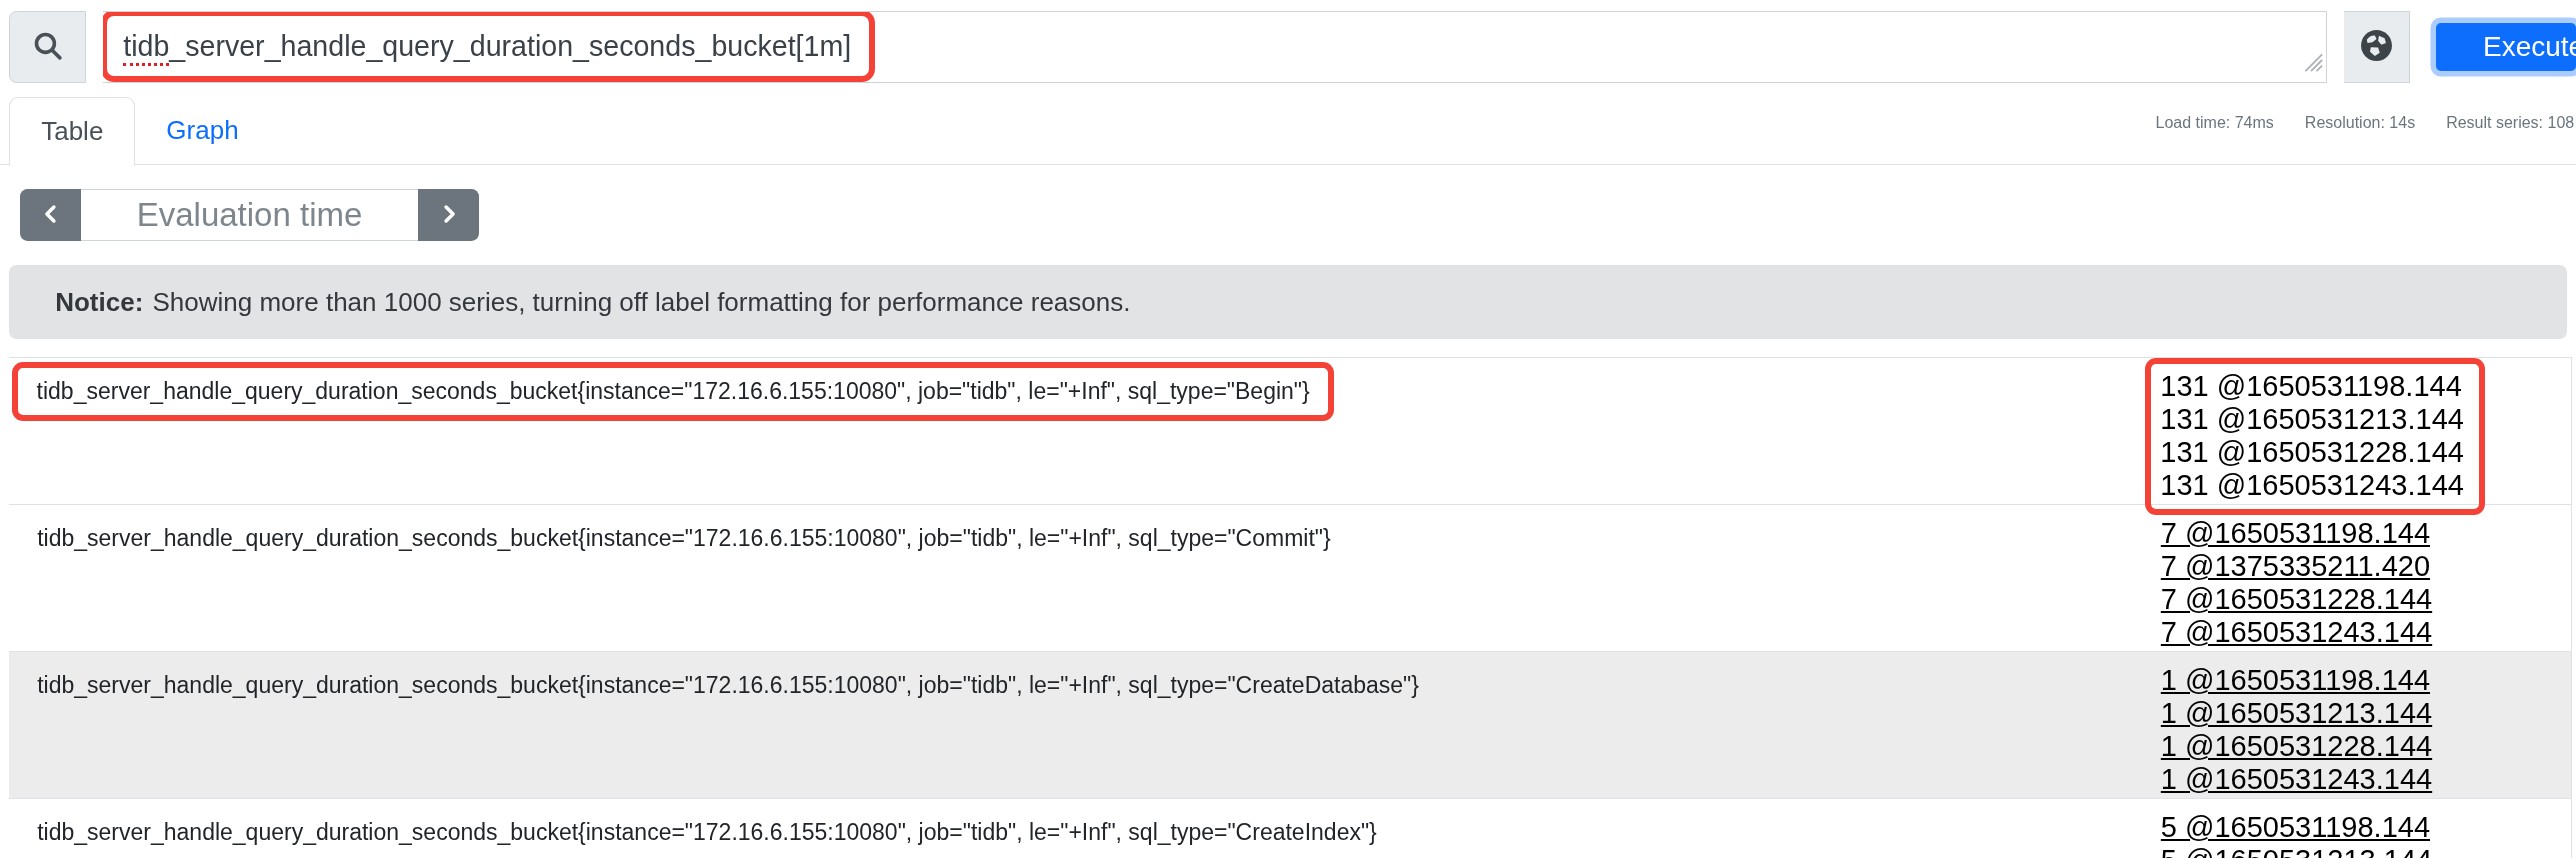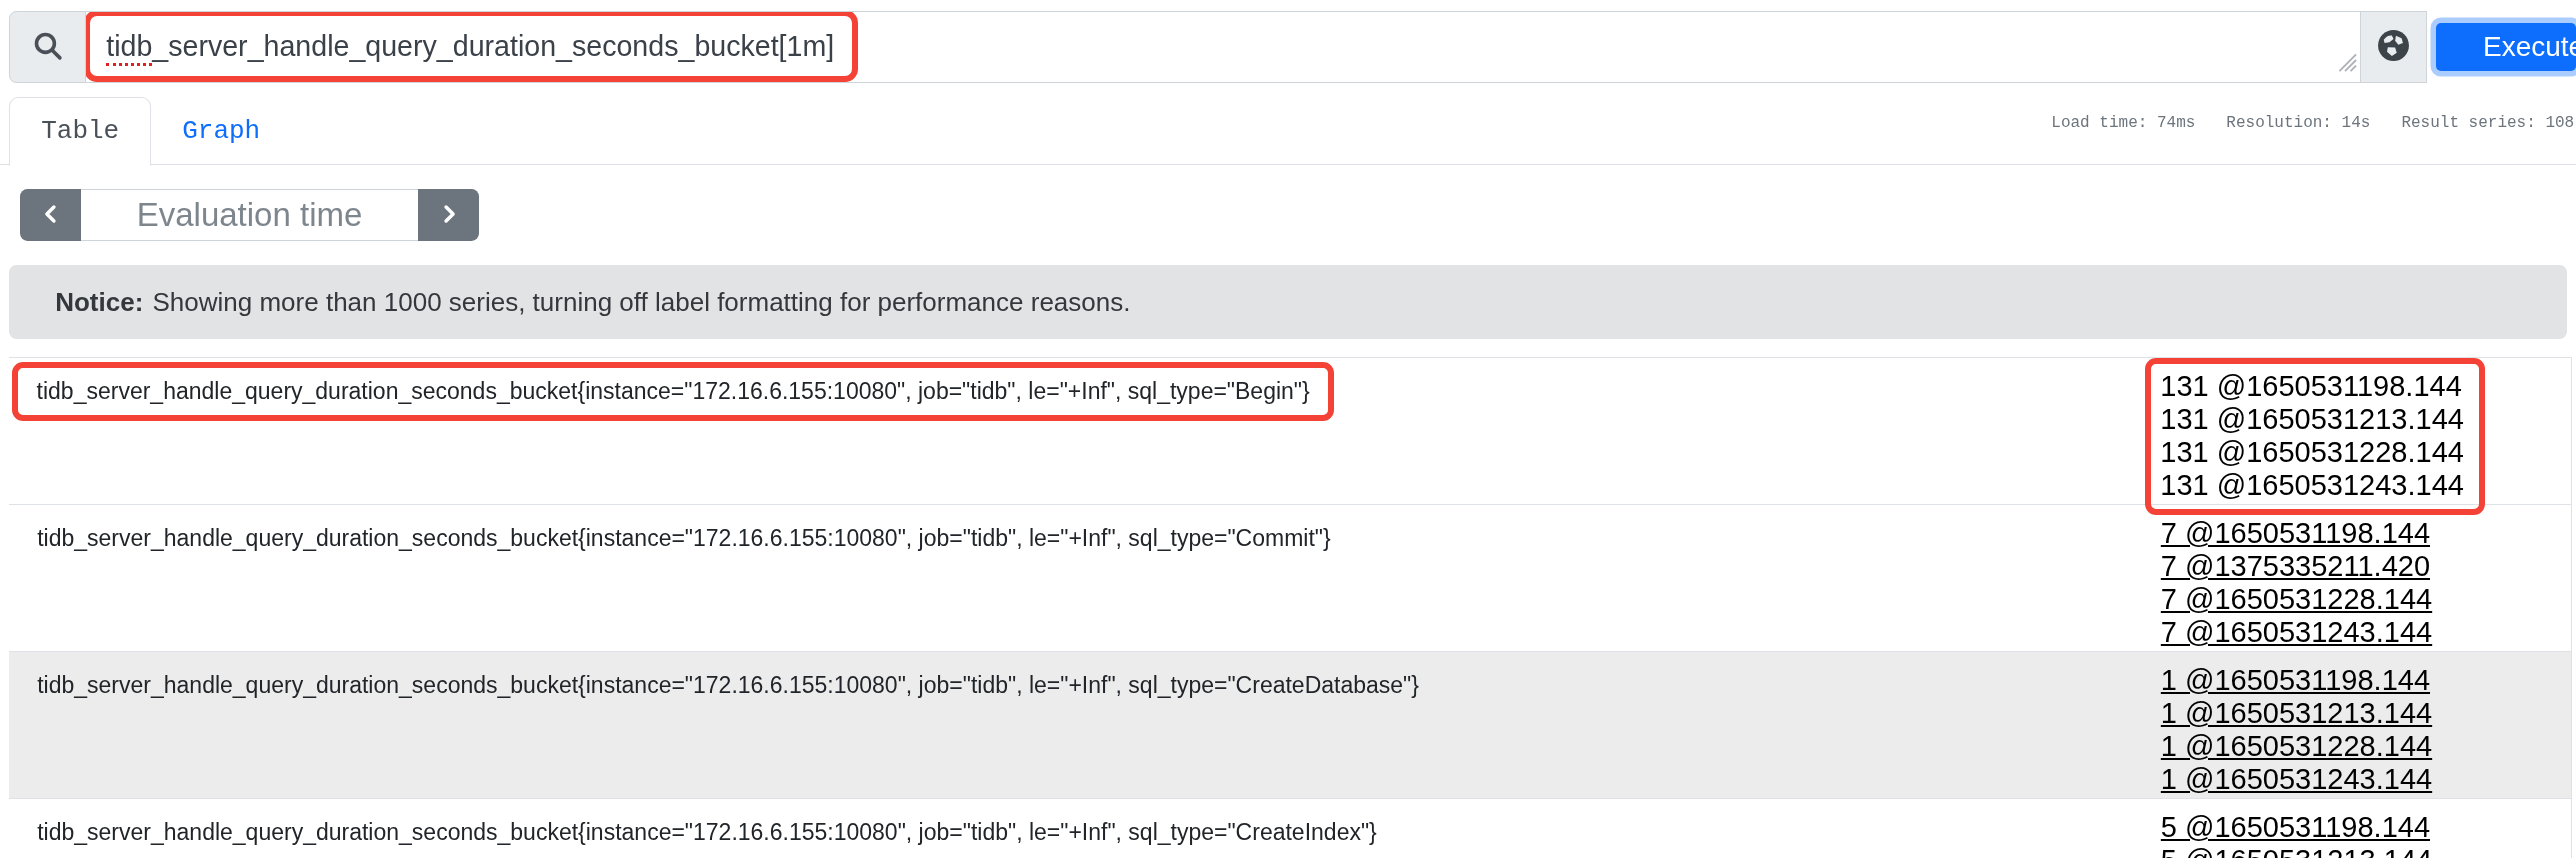--- a/index.html
+++ b/index.html
@@ -1,39 +1,39 @@
 <!DOCTYPE html>
 <html style="font-size:14.7px"><head>
 <meta charset="utf-8">
 <style>
   * { box-sizing: border-box; margin: 0; padding: 0; }
   html, body { width: 2576px; height: 859px; overflow: hidden; background: #fff;
     font-family: "Liberation Sans", sans-serif; position: relative; }
 
   
-  .topbar { margin: 11px 0 0 9.2px; display: flex; height: 72px; }
+  .topbar { margin: 11px 0 0 9.2px; display: flex; height: 72px; gap: 17px; }
   .addon { width: 77px; background: #e9ecef; border: 1.8px solid #ced4da;
     border-radius: 7.4px 0 0 7.4px; display: flex; align-items: center; justify-content: center; }
   .queryarea { flex: 1; position: relative; background: #fff; border: 1.8px solid #ced4da;
     border-left: none; font-size: 28.6px; color: #3b4149; padding: 17.5px 0 0 20px;
     white-space: nowrap; overflow: hidden; }
   .query-prefix { border-bottom: 3.7px dotted #e02020; padding-bottom: 1.8px; }
   .query-annotation { position: absolute; left: -1.8px; top: -1.8px; width: 774px; height: 72px;
     border: 6.4px solid #f44336; border-radius: 13px; pointer-events: none; }
   .resize-handle { position: absolute; right: 2.8px; bottom: 2.8px; }
   .globe-box { width: 66px; background: #e9ecef; border: 1.8px solid #ced4da; border-left: none;
     display: flex; align-items: center; justify-content: center; cursor: pointer; }
   .execute { margin-left: 9.2px; width: 140px; height: 48px; align-self: center;
     background: #0d6efd; color: #fff; font-size: 28px; border: none; border-radius: 5px;
     box-shadow: 0 0 0 5.5px rgba(13,110,253,.35); cursor: pointer;
     font-family: "Liberation Sans", sans-serif; padding-left: 47px; }
 
   
   .tabs { margin-top: 14px; padding-left: 9.2px; border-bottom: 1.8px solid #dee2e6;
-    display: flex; height: 68px; position: relative; font-family: Liberation Mono, monospace; }
+    display: flex; height: 68px; position: relative; }
   .tab { font-size: 26px; padding: 0 31px; display: flex; align-items: center; cursor: pointer; }
   .tab.active { background: #fff; border: 1.8px solid #dee2e6; border-bottom: 1.8px solid #fff;
     margin-bottom: -1.8px; border-radius: 9.2px 9.2px 0 0; color: #495057; }
   .tab.inactive { color: #0d6efd; }
   .stats { position: absolute; right: 1.8px; top: 16.6px; display: flex; gap: 31px;
     font-size: 16px; color: #6c757d; white-space: nowrap; }
 
   
   .evalrow { margin: 24px 0 0 20px; display: flex; height: 52px; width: 459px; }
   .evalbtn { width: 61px; background: #6c757d; border: none; display: flex;

